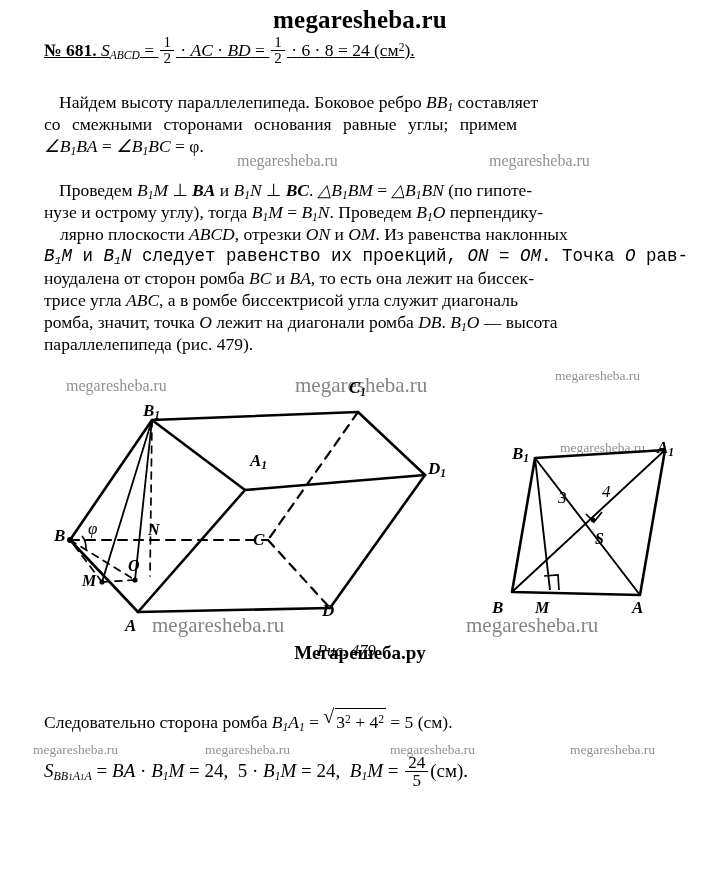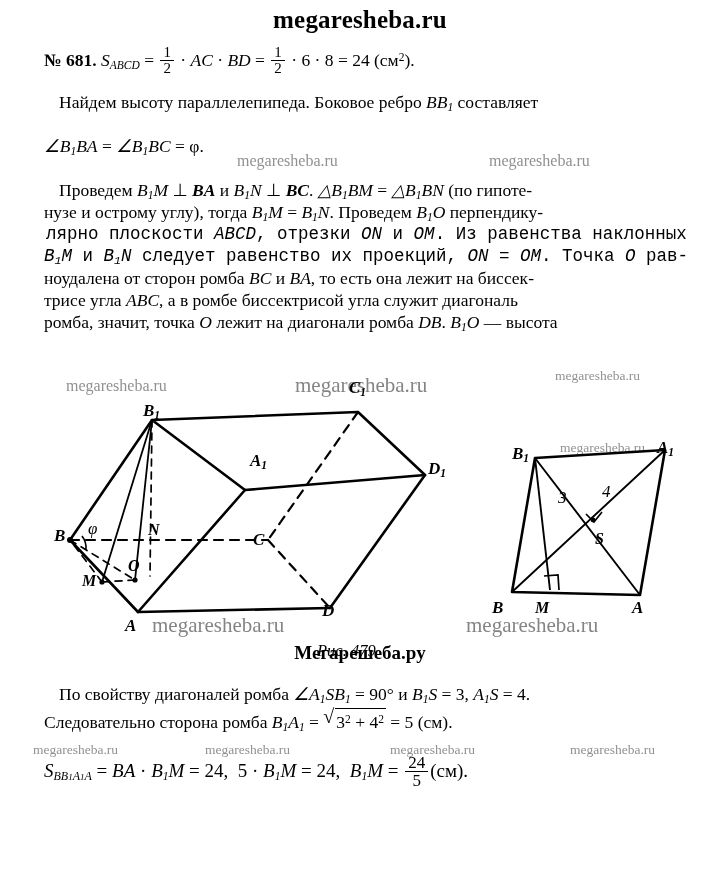--- a/index.html
+++ b/index.html
@@ -66,21 +66,21 @@
     font-style:italic;font-size:16.5px;
   }
 </style>
 </head>
 <body>
 
 <div class="page">
 
   <div class="brand-top">megaresheba.ru</div>
 
-  <div class="txt" style="left:44px;top:46px;">
+  <div class="txt" style="left:44px;top:36px;text-decoration:underline;">
     <span class="bold">№ 681.</span>
     <span class="it">S</span><span class="it sub">ABCD</span>
     <span>=</span>
     <span class="frac">
       <span class="num">1</span>
       <span class="den">2</span>
     </span>
     <span>·</span>
     <span class="it">AC</span>
     <span>·</span>
@@ -94,44 +94,50 @@
     <span>6</span>
     <span>·</span>
     <span>8</span>
     <span>=</span>
     <span>24 (см</span><span class="sup">2</span><span>).</span>
   </div>
 
   <div class="txt" style="left:59px;top:92px;">
     Найдем высоту параллелепипеда. Боковое ребро <span class="it">BB</span><span class="it sub">1</span> составляет
   </div>
+  <div class="txt" style="left:44px;top:114px;width:632px;white-space:normal;text-align:justify;">
+    <span style="display:block;word-spacing:7px;">со смежными сторонами основания равные углы; примем</span>
+  </div>
   <div class="txt" style="left:44px;top:136px;">
     <span class="it">∠B</span><span class="it sub">1</span><span class="it">BA</span> = <span class="it">∠B</span><span class="it sub">1</span><span class="it">BC</span> = φ.
   </div>
 
   <div class="txt" style="left:59px;top:180px;">
     Проведем <span class="it">B</span><span class="it sub">1</span><span class="it">M</span> ⊥ <span class="it bold">BA</span> и <span class="it">B</span><span class="it sub">1</span><span class="it">N</span> ⊥ <span class="it bold">BC</span>. <span class="it">△B</span><span class="it sub">1</span><span class="it">BM</span> = <span class="it">△B</span><span class="it sub">1</span><span class="it">BN</span> (по гипоте-
   </div>
   <div class="txt" style="left:44px;top:202px;">
     нузе и острому углу), тогда <span class="it">B</span><span class="it sub">1</span><span class="it">M</span> = <span class="it">B</span><span class="it sub">1</span><span class="it">N</span>. Проведем <span class="it">B</span><span class="it sub">1</span><span class="it">O</span> перпендику-
   </div>
-  <div class="txt" style="left:46px;top:224px;font-family:Liberation Mono, monospace;">
+  <div class="txt" style="left:60px;top:224px;">
     лярно плоскости <span class="it">ABCD</span>, отрезки <span class="it">ON</span> и <span class="it">OM</span>. Из равенства наклонных
   </div>
   <div class="txt" style="left:44px;top:246px;font-family:Liberation Mono, monospace;">
     <span class="it">B</span><span class="it sub">1</span><span class="it">M</span> и <span class="it">B</span><span class="it sub">1</span><span class="it">N</span> следует равенство их проекций, <span class="it">ON</span> = <span class="it">OM</span>. Точка <span class="it">O</span> рав-
   </div>
   <div class="txt" style="left:44px;top:290px;">
     трисе угла <span class="it">ABC</span>, а в ромбе биссектрисой угла служит диагональ
   </div>
   <div class="txt" style="left:44px;top:268px;">
     ноудалена от сторон ромба <span class="it">BC</span> и <span class="it">BA</span>, то есть она лежит на биссек-
   </div>
   <div class="txt" style="left:44px;top:312px;">
     ромба, значит, точка <span class="it">O</span> лежит на диагонали ромба <span class="it">DB</span>. <span class="it">B</span><span class="it sub">1</span><span class="it">O</span> — высота
+  </div>
+  <div class="txt" style="left:44px;top:334px;">
+    параллелепипеда (рис. 479).
   </div>
 
   <div class="wm big" style="left:237px;top:152px;">megaresheba.ru</div>
   <div class="wm big" style="left:489px;top:152px;">megaresheba.ru</div>
   <div class="wm big" style="left:66px;top:377px;">megaresheba.ru</div>
   <div class="wm" style="left:295px;top:373px;font-size:21px;color:#6f6f6f;">megaresheba.ru</div>
   <div class="wm" style="left:555px;top:368px;">megaresheba.ru</div>
   <div class="wm" style="left:560px;top:440px;">megaresheba.ru</div>
   <div class="wm" style="left:152px;top:613px;font-size:21px;color:#6f6f6f;">megaresheba.ru</div>
   <div class="wm" style="left:466px;top:613px;font-size:21px;color:#6f6f6f;">megaresheba.ru</div>
@@ -209,23 +215,20 @@
   <div class="txt it bold" style="left:657px;top:437px;font-size:17px;">A<span class="sub">1</span></div>
   <div class="txt it" style="left:558px;top:487px;font-size:17px;">3</div>
   <div class="txt it" style="left:602px;top:481px;font-size:17px;">4</div>
   <div class="txt it bold" style="left:595px;top:528px;font-size:16px;">S</div>
   <div class="txt it bold" style="left:492px;top:597px;font-size:17px;">B</div>
   <div class="txt it bold" style="left:535px;top:597px;font-size:16px;">M</div>
   <div class="txt it bold" style="left:632px;top:597px;font-size:17px;">A</div>
 
   <div class="figcap" style="left:317px;top:641px;">Рис. 479</div>
 
-  <div class="txt" style="left:59px;top:684px;">
-    По свойству диагоналей ромба <span class="it">∠A</span><span class="it sub">1</span><span class="it">SB</span><span class="it sub">1</span> = 90° и <span class="it">B</span><span class="it sub">1</span><span class="it">S</span> = 3, <span class="it">A</span><span class="it sub">1</span><span class="it">S</span> = 4.
-  </div>
   <div class="txt" style="left:44px;top:708px;">
     Следовательно сторона ромба <span class="it">B</span><span class="it sub">1</span><span class="it">A</span><span class="it sub">1</span> =
     <span class="rad"><span class="bar">3<span class="sup">2</span> + 4<span class="sup">2</span></span></span>
     = 5 (см).
   </div>
 
   <div class="txt" style="left:44px;top:755px;font-size:19px;">
     <span class="it">S</span><span class="it sub" style="font-size:12px;">BB<span style="font-size:9px;">1</span>A<span style="font-size:9px;">1</span>A</span>
     = <span class="it">BA</span> · <span class="it">B</span><span class="it sub">1</span><span class="it">M</span> = 24,&nbsp; 5 · <span class="it">B</span><span class="it sub">1</span><span class="it">M</span> = 24,&nbsp; <span class="it">B</span><span class="it sub">1</span><span class="it">M</span> =
     <span class="frac" style="font-size:17px;line-height:17px;">

